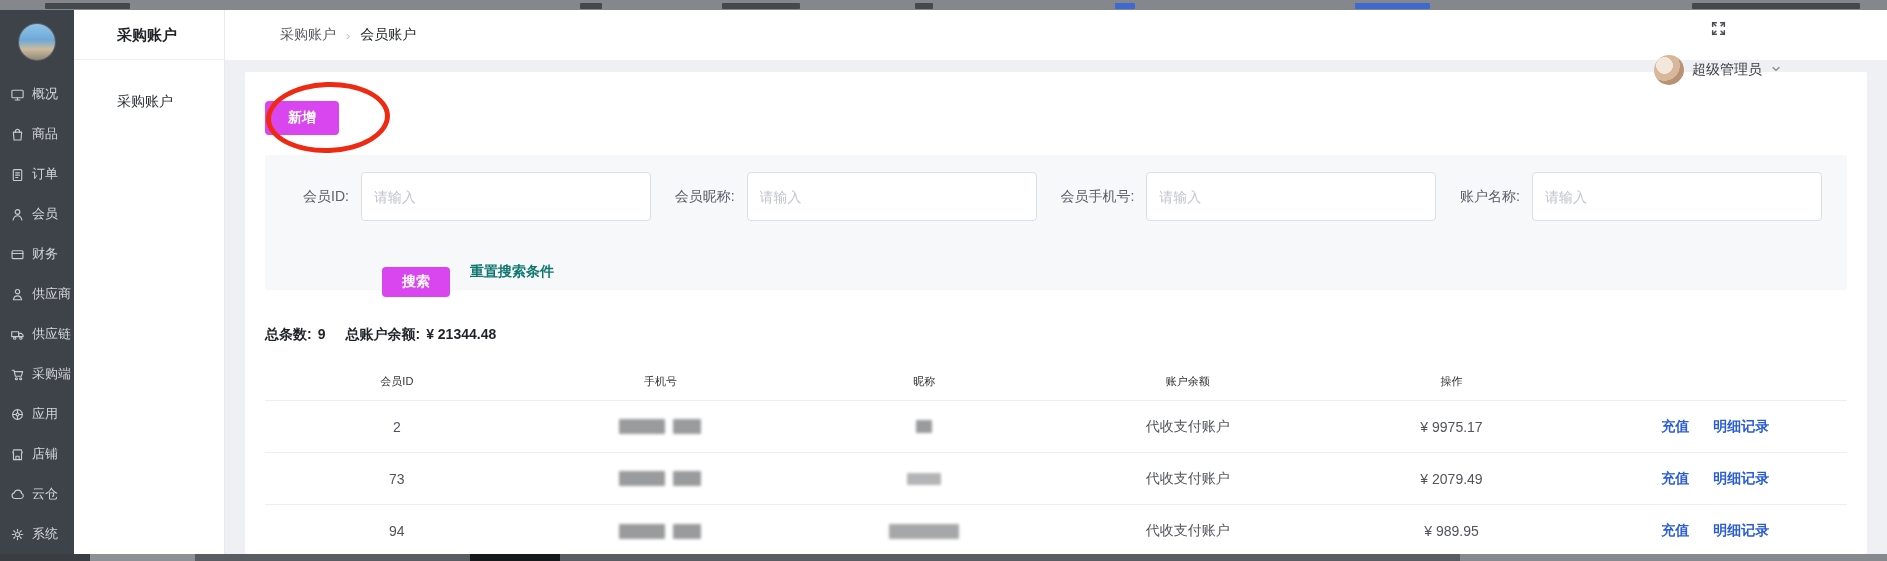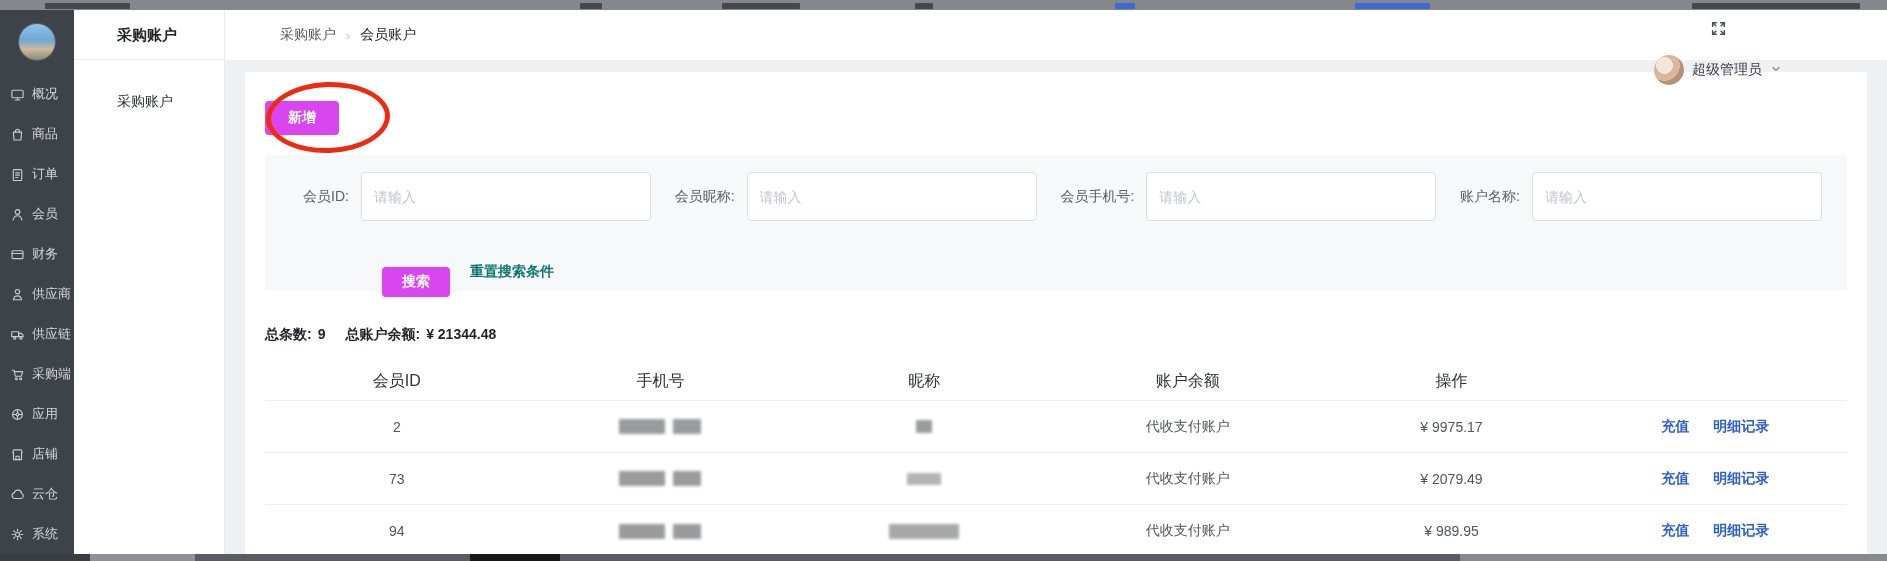--- a/index.html
+++ b/index.html
@@ -66,21 +66,21 @@
   .btn-row { margin-top:26px; margin-left:117px; display:flex; align-items:center; gap:20px; }
   .search-btn { width:68px; height:30px; font-weight:bold;margin-top:20px; }
   .reset-link { color:#0f766e; font-weight:bold; font-size:14px; cursor:pointer; }
 
   .summary { margin-top:36px; font-weight:bold; font-size:14px; color:#1f2329; display:flex; gap:6px; }
   .summary .gap { width:8px; }
 
   .table { margin-top:19px; }
   .t-head, .t-row { display:grid; grid-template-columns:repeat(6,1fr); align-items:center; }
   .t-head { height:38px; border-bottom:1px solid #ebeef5; }
-  .t-head .th { text-align:center; color:#2f3235; font-size:16px; }
+  .t-head .th { text-align:center; color:#2f3235; font-size:11px; }
   .t-row { height:52px; border-bottom:1px solid #ebeef5; }
   .t-row:last-child { border-bottom:none; }
   .td { text-align:center; color:#515459; font-size:14px; }
   .blur-wrap { display:flex; justify-content:center; align-items:center; gap:8px; }
   .blur-block { background:#9a9b9d; border-radius:1px; filter:blur(1.5px); }
   .bb-phone-a { width:46px; height:15px; }
   .bb-phone-b { width:28px; height:15px; }
   .bb-nick-s { width:16px; height:13px; }
   .bb-nick-m { width:34px; height:12px; background:#b3b4b6; }
   .bb-nick-l { width:70px; height:15px; background:#a6a7a9; }

